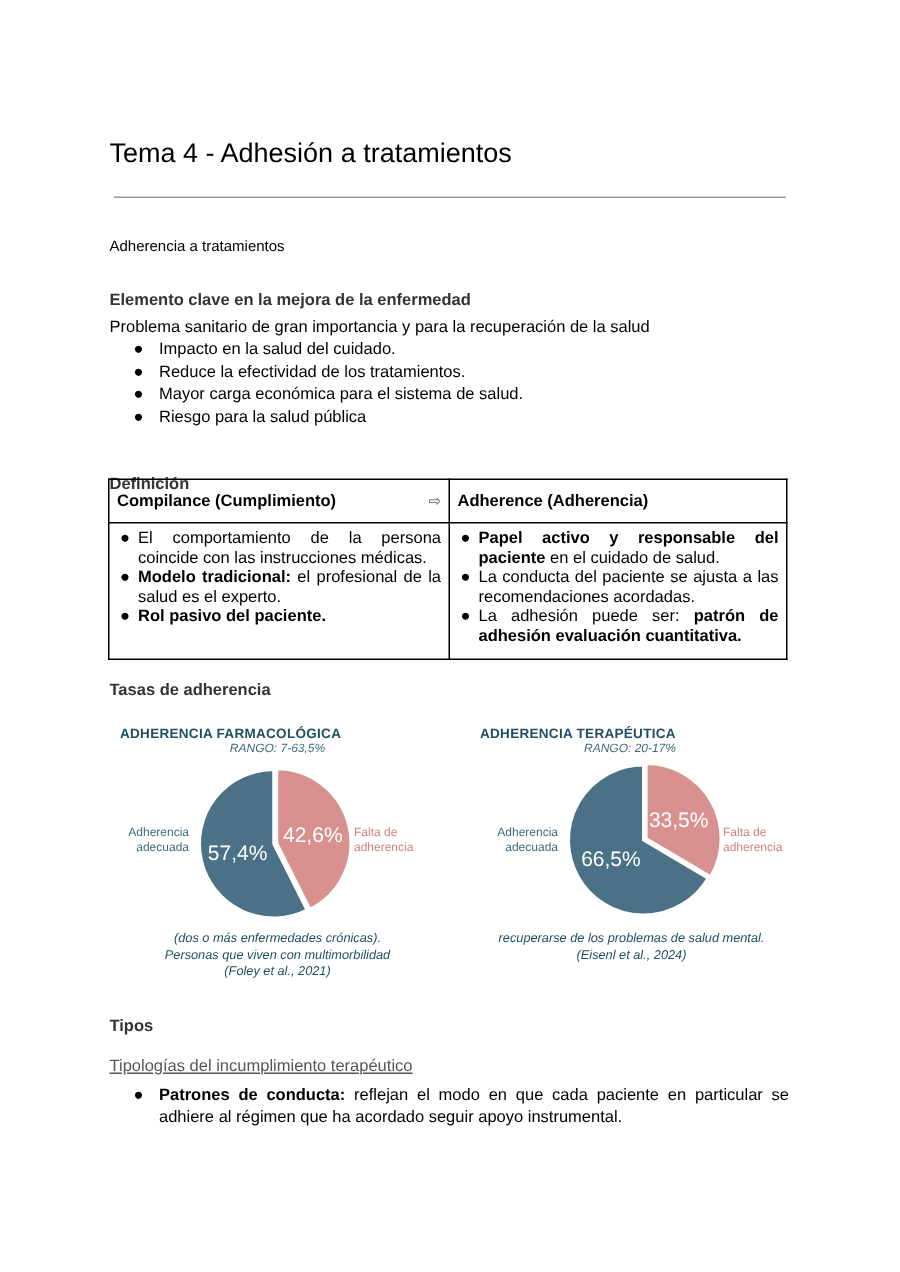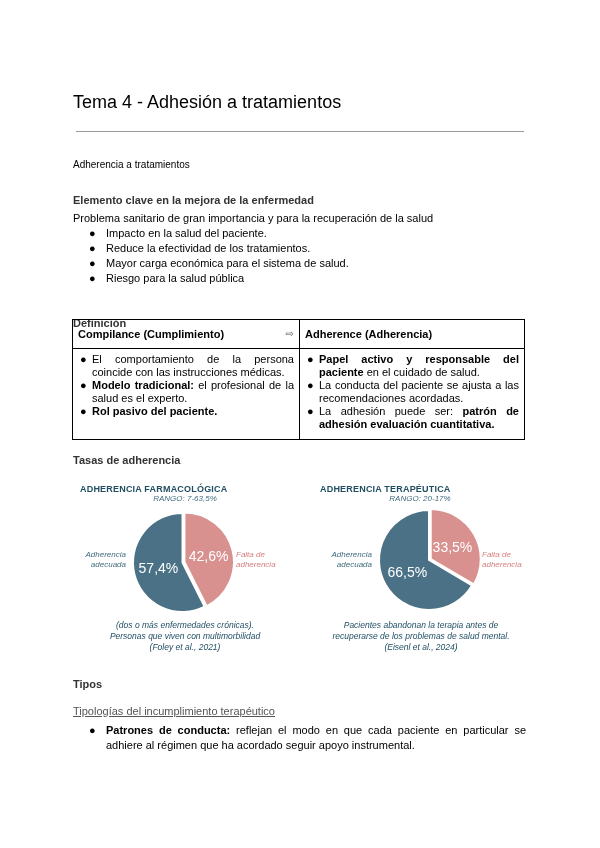--- a/index.html
+++ b/index.html
@@ -17,35 +17,35 @@
   table.def { position: absolute; left: 72px; top: 319px; width: 453px; border-collapse: collapse; font-size: 11px; }
   table.def th, table.def td { border: 1px solid #000; vertical-align: top; }
   table.def th { text-align: left; font-weight: bold; padding: 8px 5px 6px 5px; height: 14px; }
   table.def td { padding: 4px 5px 6px 5px; height: 80px; }
   table.def td ul { margin: 0; padding: 0 0 0 14px; list-style: none; }
   table.def td li { position: relative; line-height: 13px; text-align: justify; }
   table.def td li .dot { position: absolute; left: -12px; top: 0; }
   .arrow { float: right; color: #555; font-weight: normal; font-size: 10px; }
   .chart-title { font-size: 9px; font-weight: bold; color: #1f4e63; letter-spacing: 0.2px; }
   .chart-sub { font-size: 8px; font-style: italic; color: #3f6a7e; text-align: center; }
-  .side-lbl { font-size: 8px; font-style: italic; line-height: 10px; }
+  .side-lbl { font-size: 8px; line-height: 10px; }
   .caption { font-size: 8.5px; font-style: italic; color: #1f4e63; text-align: center; line-height: 11px; }
   .link { color: #555; text-decoration: underline; font-size: 11px; }
 </style>
 </head>
 <body>
 
 <div class="abs title">Tema 4 - Adhesión a tratamientos</div>
 <div class="abs rule"></div>
 <div class="abs h2">Adherencia a tratamientos</div>
 
 <div class="abs h3" style="left:73px; top:194px;">Elemento clave en la mejora de la enfermedad</div>
 <div class="abs para" style="left:73px; top:212px;">Problema sanitario de gran importancia y para la recuperación de la salud</div>
 <ul class="abs bl" style="left:106px; top:226px;">
-  <li><span class="dot">●</span><span>Impacto en la salud del paciente.</span></li>
+  <li><span class="dot">●</span><span>Impacto en la salud del cuidado.</span></li>
   <li><span class="dot">●</span><span>Reduce la efectividad de los tratamientos.</span></li>
   <li><span class="dot">●</span><span>Mayor carga económica para el sistema de salud.</span></li>
   <li><span class="dot">●</span><span>Riesgo para la salud pública</span></li>
 </ul>
 
 <div class="abs h3" style="left:73px; top:317px;">Definición</div>
 
 <table class="def">
   <tbody>
       <tr>
@@ -112,21 +112,20 @@
   </svg>
 <div class="abs side-lbl" style="left:326px; top:550px; color:#3f6a7e; text-align:right; width:46px;">
   <div>Adherencia</div>
   <div>adecuada</div>
 </div>
 <div class="abs side-lbl" style="left:482px; top:550px; color:#d57f7e;">
   <div>Falta de</div>
   <div>adherencia</div>
 </div>
 <div class="abs caption" style="left:318px; top:620px; width:206px;">
-  <div>Pacientes abandonan la terapia antes de</div>
   <div>recuperarse de los problemas de salud mental.</div>
   <div>(Eisenl et al., 2024)</div>
 </div>
 
 <div class="abs h3" style="left:73px; top:678px;">Tipos</div>
 <div class="abs link" style="left:73px; top:705px;">Tipologías del incumplimiento terapéutico</div>
 <ul class="abs bl" style="left:106px; top:723px; width:420px;">
   <li style="text-align:justify;"><span class="dot">●</span><b>Patrones de conducta:</b><span> reflejan el modo en que cada paciente en particular se adhiere al régimen que ha acordado seguir apoyo instrumental.</span></li>
 </ul>
 

